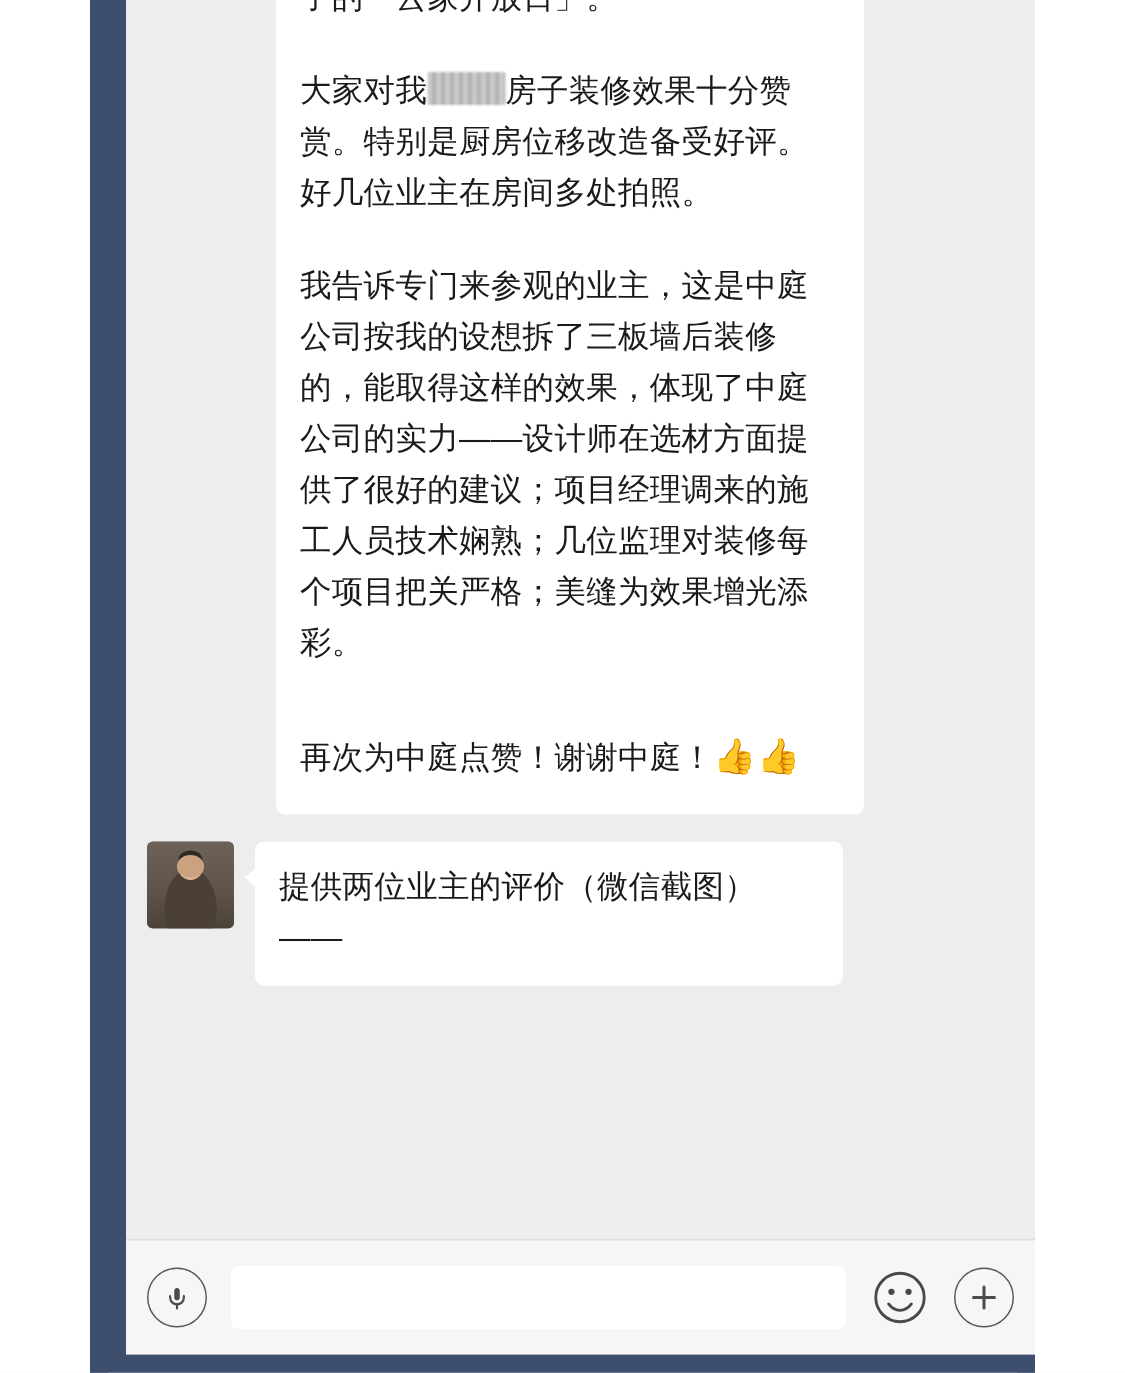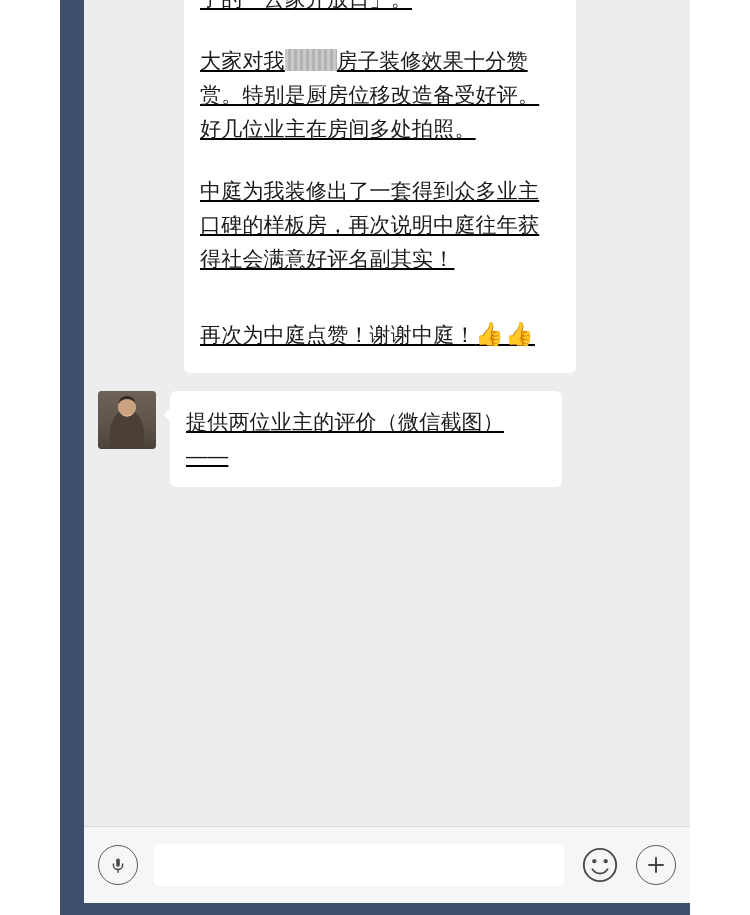--- a/index.html
+++ b/index.html
@@ -46,21 +46,20 @@
     top: 0;
     right: 0;
     bottom: 77px;
     overflow: hidden;
   }
 
   .msg-row {
     display: flex;
     align-items: flex-start;
     padding: 0 14px 0 14px;
-    text-decoration: underline;
   }
 
   .avatar {
     width: 58px;
     height: 58px;
     flex: 0 0 58px;
     border-radius: 4px;
     background: #8d8376;
     overflow: hidden;
     position: relative;
@@ -206,22 +205,22 @@
   <div id="chat-screen">
 
     <div id="message-list">
 
       <div class="msg-row">
         <div class="bubble" id="bubble-long">
           <p class="clipped">子的「云家开放日」。</p>
 
           <p><span>大家对我</span><span class="redacted"></span><span>房子装修效果十分赞赏。特别是厨房位移改造备受好评。好几位业主在房间多处拍照。</span></p>
 
-
-          <p>中庭为我装修出了一套得到众多业主口碑的样板房，再次说明中庭往年获得社会满意好评名副其实！</p>
+          <p>我告诉专门来参观的业主，这是中庭公司按我的设想拆了三板墙后装修的，能取得这样的效果，体现了中庭公司的实力——设计师在选材方面提供了很好的建议；项目经理调来的施工人员技术娴熟；几位监理对装修每个项目把关严格；美缝为效果增光添彩。</p>
+
 
           <p><span>再次为中庭点赞！谢谢中庭！</span><span class="thumbs">👍👍</span></p>
         </div>
       </div>
 
       <div class="msg-row" id="row-second">
         <div class="avatar">
           <div class="avatar-photo"></div>
         </div>
         <div class="bubble" id="bubble-second">提供两位业主的评价（微信截图）——</div>

